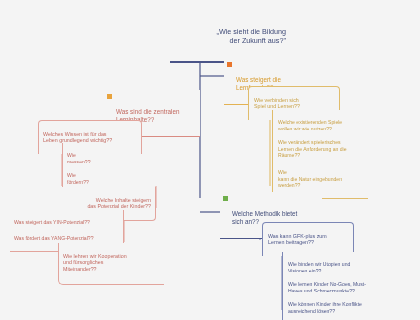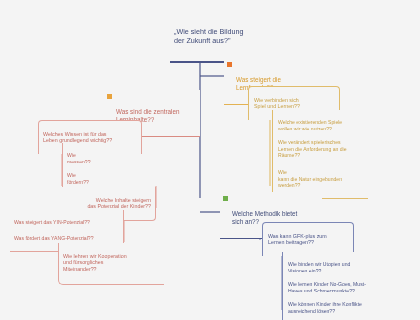--- a/index.html
+++ b/index.html
@@ -17,21 +17,21 @@
     background:#f4f4f4;
     line-height:1.25;
     white-space:pre-line;
   }
   .node .label{display:block;}
 
   
   .root{
     left:170px;top:12px;width:120px;
     padding:6px 4px 7px 4px;
-    text-align:left;
+    text-align:right;
     font-size:7.2px;
     color:#3f4a77;
     border-bottom:2.2px solid #4a5488;
   }
 
   
   .marker{
     position:absolute;
     width:5px;height:5px;
     left:0px;top:3px;

